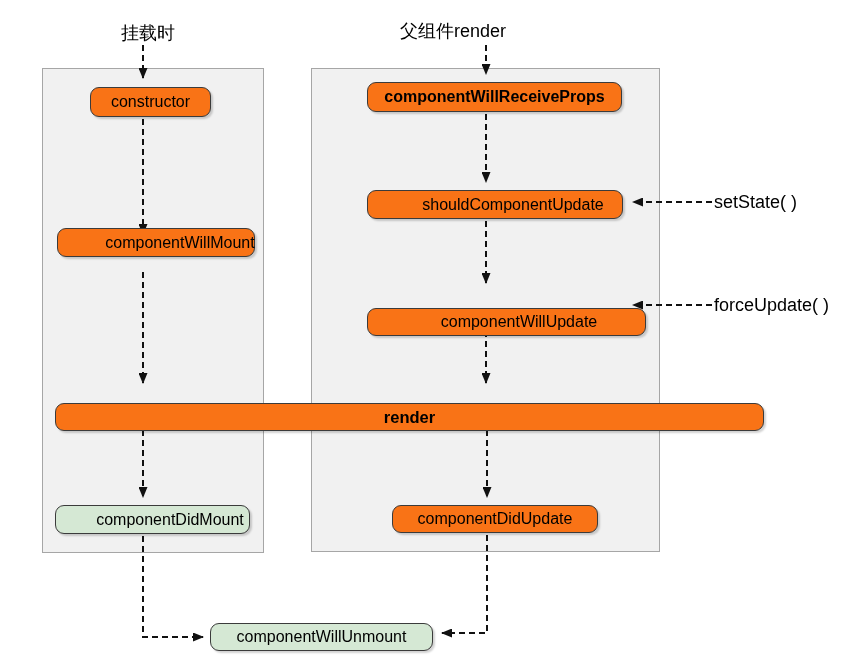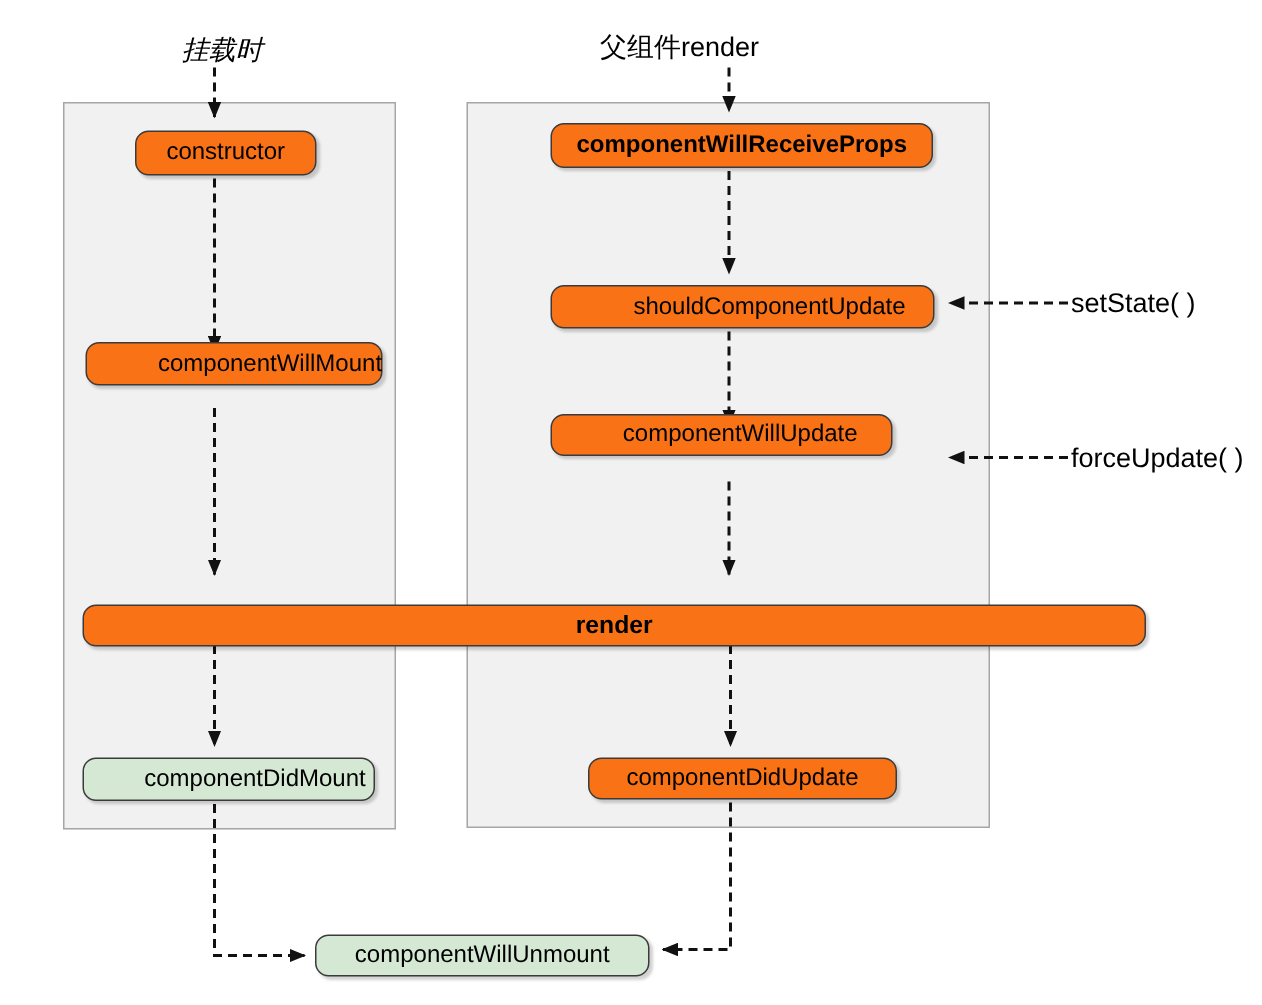--- a/index.html
+++ b/index.html
@@ -43,33 +43,33 @@
     justify-content: center;
     white-space: nowrap;
     box-shadow: 2px 2px 2px rgba(0,0,0,0.18);
   }
   .node.green { background: #d5e8d4; }
   .node.wide  { font-weight: bold; font-size: 16.5px; }
   #node-constructor        { left: 90px;  top: 87px;  width: 121px; height: 30px; }
   #node-will-mount         { left: 57px;  top: 228px; width: 198px; height: 29px; padding-left: 48px; }
   #node-will-receive-props { left: 367px; top: 82px;  width: 255px; height: 30px; font-weight: bold; }
   #node-should-update      { left: 367px; top: 190px; width: 256px; height: 29px; padding-left: 36px; }
-  #node-will-update        { left: 367px; top: 276px; width: 228px; height: 28px; padding-left: 25px; }
+  #node-will-update        { left: 367px; top: 308px; width: 279px; height: 28px; padding-left: 25px; }
   #node-render             { left: 55px;  top: 403px; width: 709px; height: 28px; }
   #node-did-mount          { left: 55px;  top: 505px; width: 195px; height: 29px; padding-left: 35px; }
   #node-did-update         { left: 392px; top: 505px; width: 206px; height: 28px; }
   #node-will-unmount       { left: 210px; top: 623px; width: 223px; height: 28px; }
   .flow-label {
     position: absolute;
     z-index: 3;
     color: #000000;
     font-size: 18px;
     white-space: nowrap;
   }
-  #label-mount         { left: 88px;  top: 21px;  width: 120px; text-align: center; font-style: italic; }
+  #label-mount         { left: 88px;  top: 21px;  width: 120px; text-align: center; }
   #label-parent-render { left: 400px; top: 19px;  width: 180px; text-align: left; }
   #label-set-state     { left: 714px; top: 192px; }
   #label-force-update  { left: 714px; top: 295px; }
 </style>
 </head>
 <body>
 
 <div id="canvas">
 
   <div class="panel" id="panel-mounting"></div>

